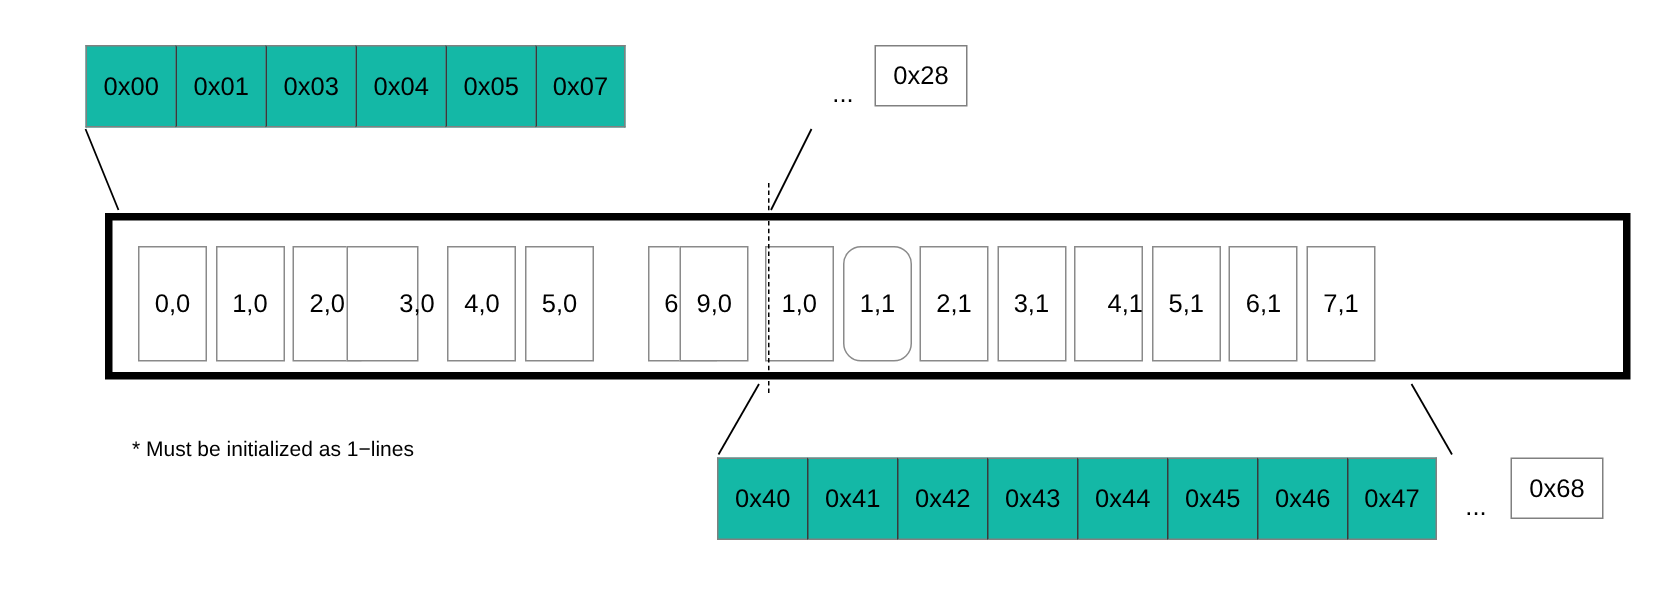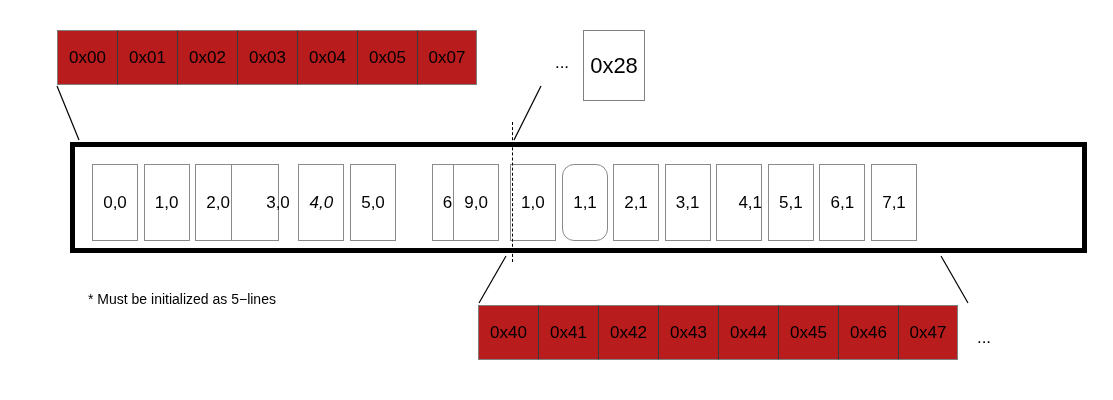--- a/index.html
+++ b/index.html
@@ -29,21 +29,21 @@
     width: 60px;
     height: 55px;
     box-sizing: border-box;
     border: 1px solid #808080;
     border-right-width: 0;
     display: flex;
     align-items: center;
     justify-content: center;
     font-size: 17px;
     line-height: 1;
-    background: #b91c1c;
+    background: #14b8a6;
     letter-spacing: 0px;
   }
   .addr-cell.last-in-run {
     border-right-width: 1px;
   }
   
   .addr-cell + .addr-cell { border-left-color: #3a3a3a; }
   .addr-strip .addr-cell:first-child { border-left-color: #808080; }
   .addr-strip .addr-cell { border-top-color: #808080; border-bottom-color: #808080; }
 
@@ -54,27 +54,27 @@
     align-items: flex-end;
     justify-content: center;
     padding-bottom: 12px;
     box-sizing: border-box;
     font-size: 17px;
     color: #000;
   }
   .addr-solo {
     position: absolute;
     width: 62px;
-    height: 71px;
+    height: 41px;
     box-sizing: border-box;
     border: 1px solid #808080;
     display: flex;
     align-items: center;
     justify-content: center;
-    font-size: 22px;
+    font-size: 17px;
     background: #ffffff;
   }
 
   
   #cacheline-box {
     position: absolute;
     left: 70px;
     top: 142px;
     width: 1017px;
     height: 111px;
@@ -129,21 +129,20 @@
   }
 </style>
 </head>
 <body>
 
 <div id="canvas">
 
   <div class="addr-strip" id="top-strip" style="left:57px; top:30px;">
       <div class="addr-cell">0x00</div>
       <div class="addr-cell">0x01</div>
-      <div class="addr-cell">0x02</div>
       <div class="addr-cell">0x03</div>
       <div class="addr-cell">0x04</div>
       <div class="addr-cell">0x05</div>
       <div class="addr-cell last-in-run">0x07</div>
     </div>
 
   <div class="addr-ellipsis" id="top-ellipsis" style="left:543px; top:30px; width:38px;">...</div>
 
   <div class="addr-solo" id="top-solo" style="left:583px; top:30px;">0x28</div>
 
@@ -153,21 +152,21 @@
   <svg class="leader" id="leader-top-right" style="left:0; top:0; width:1113px; height:400px;">
     <line x1="541" y1="86" x2="514" y2="140"></line>
   </svg>
 
   <div id="cacheline-box">
     <div id="cacheline-cells">
         <div class="line-cell" style="left: 17px;">0,0</div>
         <div class="line-cell" style="left: 68.6px;">1,0</div>
         <div class="line-cell" style="left: 120.2px;">2,0</div>
         <div class="line-cell" style="left: 156px; padding-left: 46px;">3,0</div>
-        <div class="line-cell" style="left: 223.4px; font-style: italic;">4,0</div>
+        <div class="line-cell" style="left: 223.4px;">4,0</div>
         <div class="line-cell" style="left: 275px;">5,0</div>
         <div class="line-cell" style="left: 326.6px; margin-left: 30px;">6,0</div>
         <div class="line-cell" style="left: 378.2px;">9,0</div>
         <div class="line-cell" style="left: 434.8px;">1,0</div>
         <div class="line-cell" style="left: 487px; border-radius: 12px;">1,1</div>
         <div class="line-cell" style="left: 538px;">2,1</div>
         <div class="line-cell" style="left: 589.6px;">3,1</div>
         <div class="line-cell" style="left: 641.2px; padding-left: 22px;">4,1</div>
         <div class="line-cell" style="left: 692.8px;">5,1</div>
         <div class="line-cell" style="left: 744.4px;">6,1</div>
@@ -177,29 +176,30 @@
 
   <div id="split-dash"></div>
 
   <svg class="leader" id="leader-bot-left" style="left:0; top:0; width:1113px; height:400px;">
     <line x1="506" y1="256" x2="479" y2="303"></line>
   </svg>
   <svg class="leader" id="leader-bot-right" style="left:0; top:0; width:1113px; height:400px;">
     <line x1="941" y1="256" x2="968" y2="303"></line>
   </svg>
 
-  <div id="footnote">* Must be initialized as 5−lines</div>
+  <div id="footnote">* Must be initialized as 1−lines</div>
 
   <div class="addr-strip" id="bottom-strip" style="left:478px; top:305px;">
       <div class="addr-cell">0x40</div>
       <div class="addr-cell">0x41</div>
       <div class="addr-cell">0x42</div>
       <div class="addr-cell">0x43</div>
       <div class="addr-cell">0x44</div>
       <div class="addr-cell">0x45</div>
       <div class="addr-cell">0x46</div>
       <div class="addr-cell last-in-run">0x47</div>
     </div>
 
   <div class="addr-ellipsis" id="bottom-ellipsis" style="left:964px; top:305px; width:40px;">...</div>
 
+  <div class="addr-solo" id="bottom-solo" style="left:1007px; top:305px;">0x68</div>
 
 </div>
 
 </body></html>

